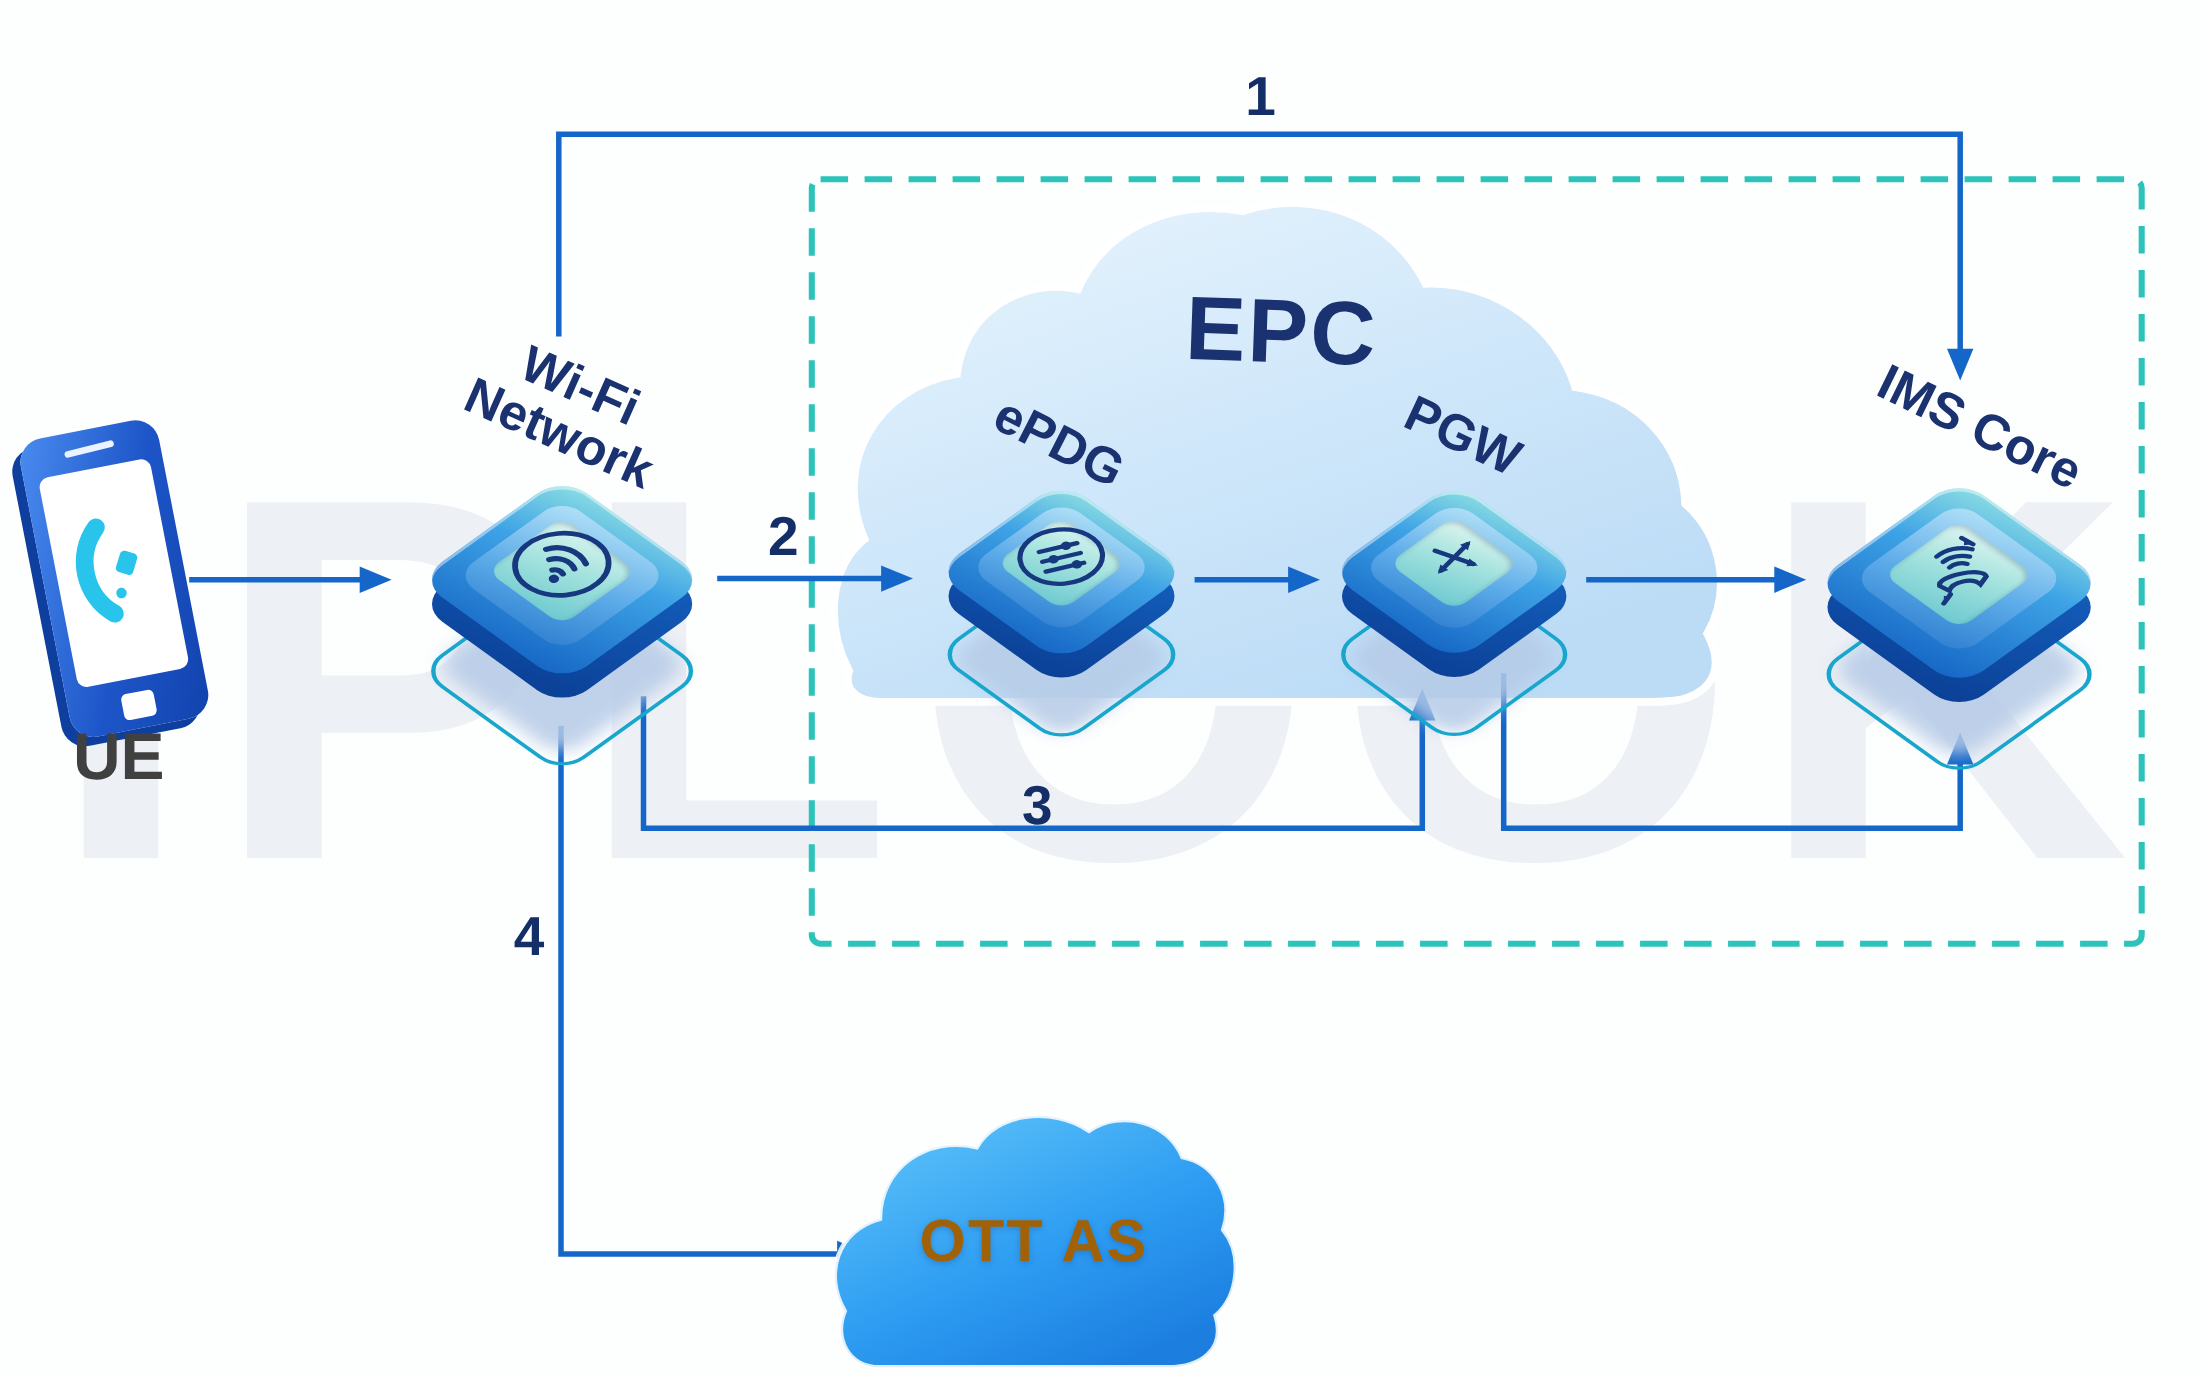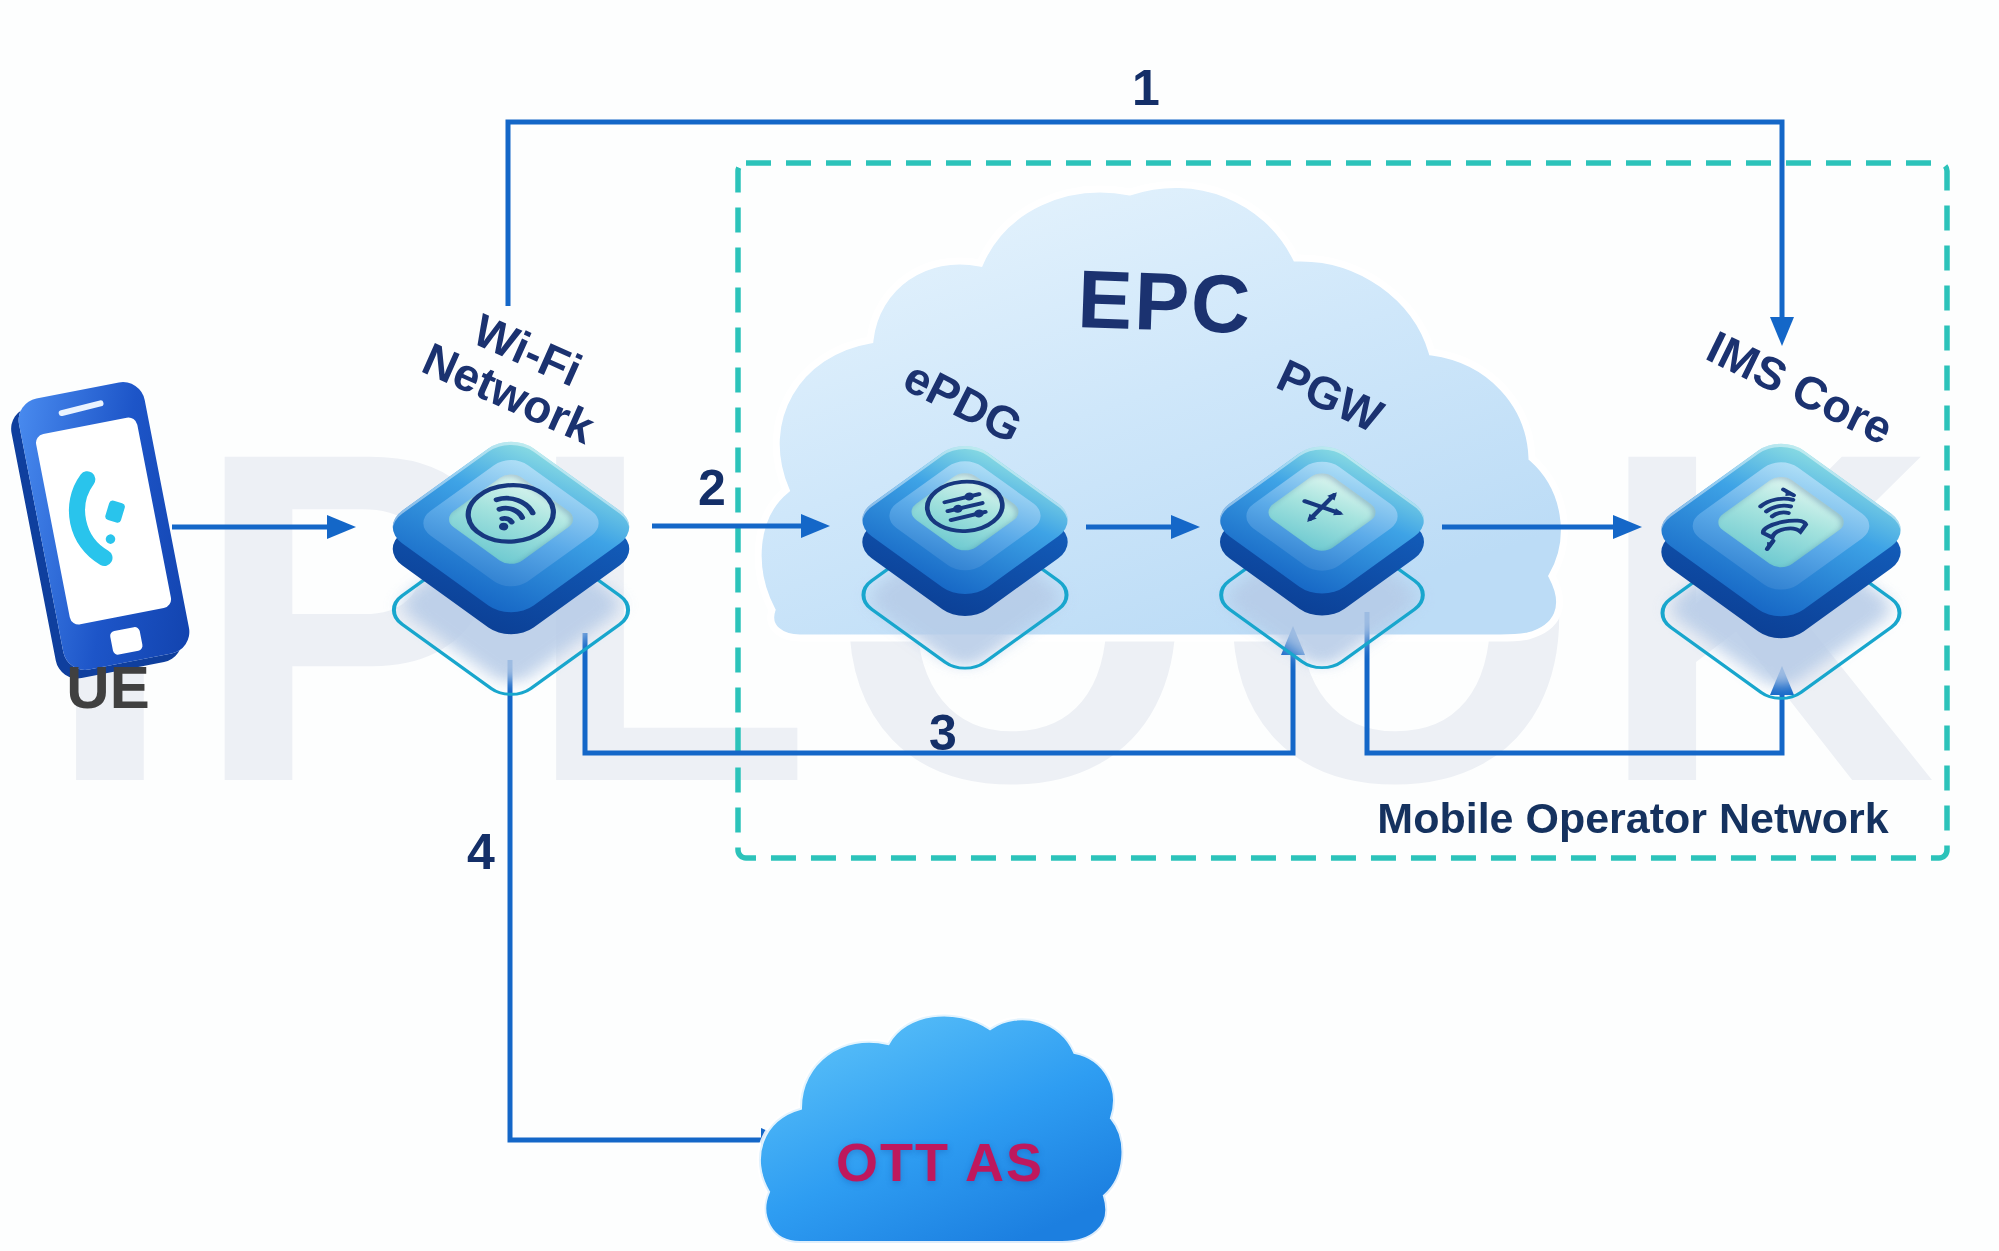--- a/index.html
+++ b/index.html
@@ -48,22 +48,22 @@
     box-shadow:-9px 7px 0 #0f3f9e;}
   .phone-screen{position:absolute;left:13px;right:12px;top:36px;bottom:46px;
     background:#fff;border-radius:9px;}
   .phone-speaker{position:absolute;left:50%;top:15px;width:46px;height:6px;
     background:#eaf3ff;border-radius:3px;transform:translateX(-50%) rotate(-3deg);}
   .phone-home{position:absolute;left:50%;bottom:9px;width:30px;height:24px;
     background:#fff;border-radius:5px;transform:translateX(-50%);}
   .phone-glyph{position:absolute;left:50%;top:50%;transform:translate(-50%,-50%);}
 
   
-  .ott-label{position:absolute;left:940px;top:1162px;transform:translate(-50%,-50%);
-    color:#be185d;font-weight:700;font-size:54px;z-index:5;letter-spacing:2px;
+  .ott-label{position:absolute;left:940px;top:1128px;transform:translate(-50%,-50%);
+    color:#a16207;font-weight:700;font-size:54px;z-index:5;letter-spacing:2px;
     text-shadow:0 2px 6px rgba(13,71,161,.35);}
 </style>
 </head>
 <body>
 
 <div id="canvas">
 
   <div class="watermark">IPLOOK</div>
 
   <svg class="layer z1" viewBox="0 0 1999 1251">
@@ -239,20 +239,19 @@
   </div>
 
   <div class="lbl" style="left:963px;top:402px;font-size:46px;transform:translate(-50%,-50%) rotate(27deg)">ePDG</div>
 
   <div class="lbl" style="left:1330px;top:396px;font-size:46px;transform:translate(-50%,-50%) rotate(25deg)">PGW</div>
 
   <div class="lbl" style="left:1800px;top:388px;font-size:46px;transform:translate(-50%,-50%) rotate(26deg)">IMS Core</div>
 
   <div class="lbl" style="left:1165px;top:302px;font-size:82px;letter-spacing:2px;transform:translate(-50%,-50%) rotate(2deg)">EPC</div>
 
-  <div class="lbl" style="left:1633px;top:819px;font-size:43px;color:#15325f">Mobile Operator Network</div>
 
   <div class="lbl num" style="left:1146px;top:88px">1</div>
   <div class="lbl num" style="left:712px;top:488px">2</div>
   <div class="lbl num" style="left:943px;top:733px">3</div>
   <div class="lbl num" style="left:481px;top:852px">4</div>
 
 </div>
 
 </body></html>

